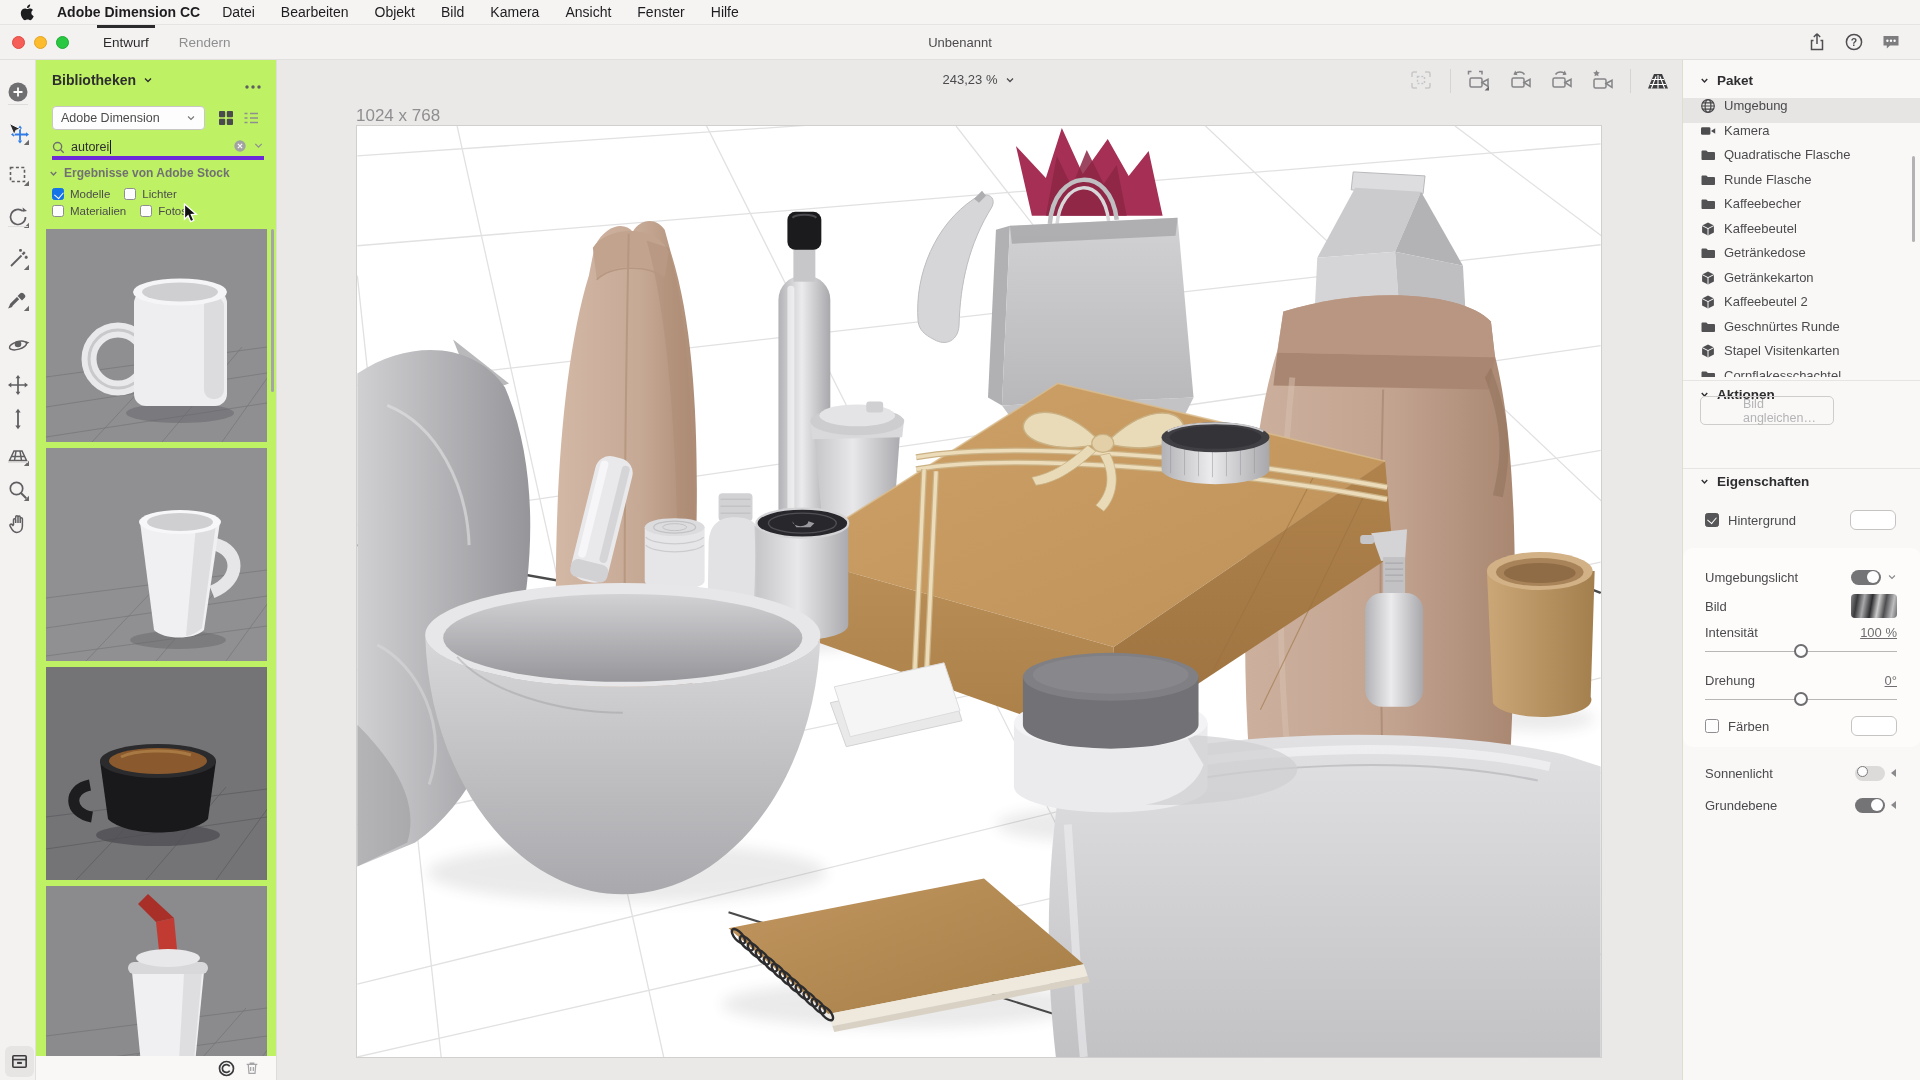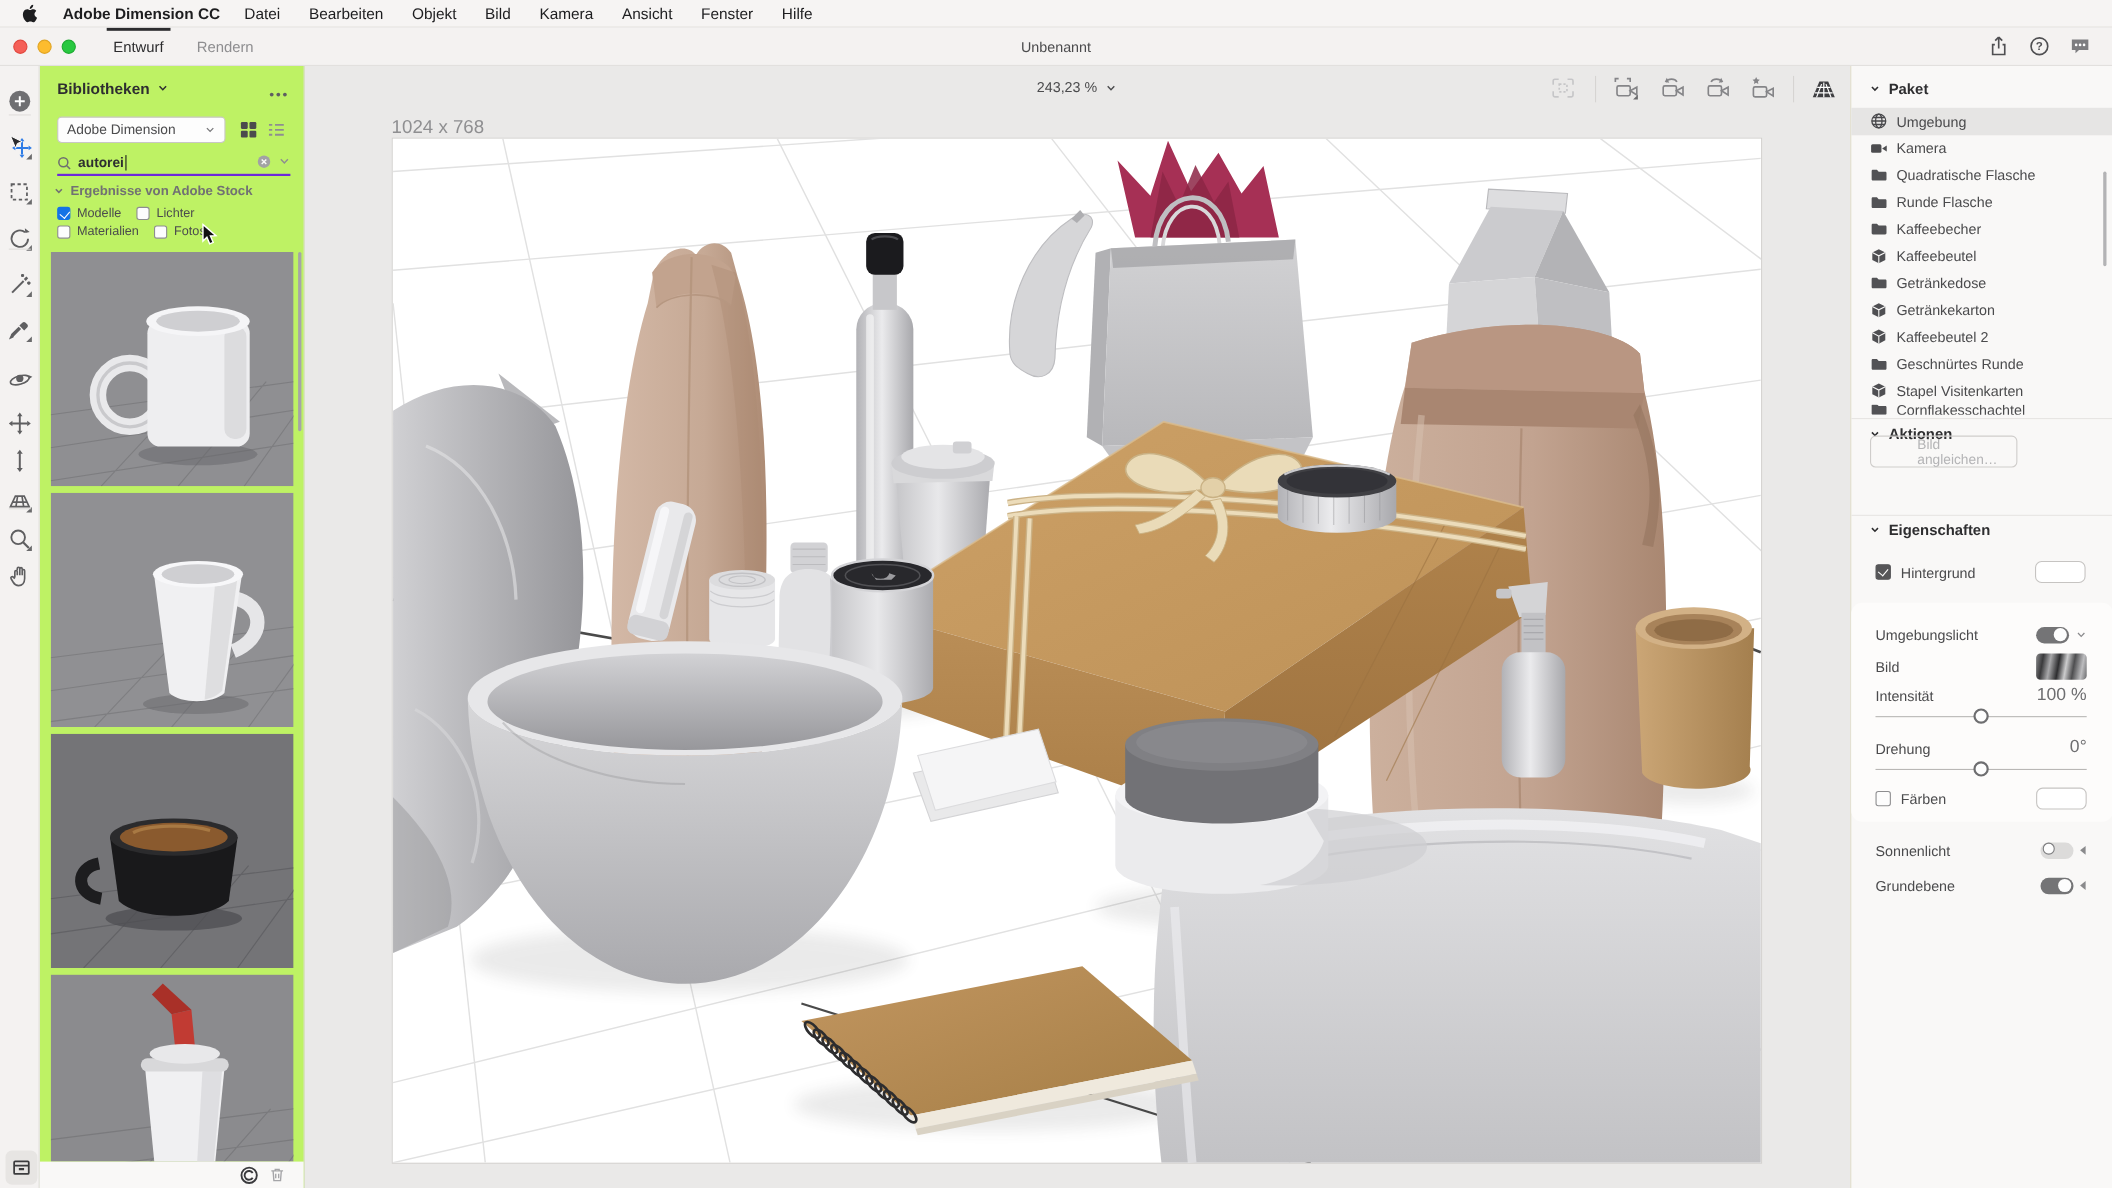--- a/index.html
+++ b/index.html
@@ -43,22 +43,22 @@
 
   .libpanel { position:absolute; left:36px; top:60px; bottom:0; width:241px; background:#bef264;
     border-right:1px solid #dfdddb; z-index:20; }
   .libhead { position:absolute; left:16px; top:12px; display:flex; align-items:center; gap:6px;
     font-size:14px; font-weight:bold; color:#2e2e30; cursor:pointer; }
   .lib-more { position:absolute; right:14px; top:16px; cursor:pointer; }
   .lib-select { position:absolute; left:16px; top:46px; width:153px; height:24px; background:#fdfdfd;
     border:1px solid #c9c7c5; border-radius:4px; display:flex; align-items:center; padding:0 8px;
     font-size:12.5px; color:#4b4b4d; cursor:pointer; justify-content:space-between; }
   .view-ic { position:absolute; top:50px; width:16px; height:16px; cursor:pointer; }
-  .searchrow { position:absolute; left:16px; top:78px; width:212px; height:22px; border-bottom:2px solid #6d28d9;
-    display:flex; align-items:center; gap:6px; font-size:12.5px; color:#2e2e30;font-weight:bold; }
+  .searchrow { position:absolute; left:16px; top:78px; width:212px; height:22px; border-bottom:4px solid #6d28d9;
+    display:flex; align-items:center; gap:6px; font-size:12.5px; color:#2e2e30; }
   .searchrow .stext { position:relative; }
   .searchrow .caret { display:inline-block; width:1px; height:14px; background:#1a1a1c; margin-left:1px;
     vertical-align:middle; }
   .searchrow .spacer { flex:1; }
   .results-head { position:absolute; left:12px; top:106px; display:flex; align-items:center; gap:5px;
     font-size:12px; font-weight:bold; color:#717173; cursor:pointer; }
   .filters { position:absolute; left:16px; top:128px; width:210px; display:flex; flex-wrap:wrap;
     column-gap:14px; row-gap:5px; font-size:11.5px; color:#4b4b4d; }
   .filter { display:flex; align-items:center; gap:6px; cursor:pointer; }
   .cb { width:12px; height:12px; border-radius:2.5px; border:1px solid #8e8e90; background:#fdfdfd; position:relative; }
@@ -84,21 +84,21 @@
   .canvas { position:absolute; left:79px; top:65px; width:1246px; height:933px; background:#ffffff;
     border:1px solid #d2d0ce; }
   .canvas svg { display:block; }
 
   
   .scenepanel { position:absolute; left:1682px; top:60px; bottom:0; width:238px; background:#f9f8f7;
     border-left:1px solid #dfddcb; font-size:13px; color:#4b4b4d; }
   .sec-head { position:absolute; left:16px; display:flex; align-items:center; gap:7px;
     font-size:13.5px; font-weight:bold; color:#2e2e30; cursor:pointer; }
   .scene-list { position:absolute; left:0; top:38px; width:238px; }
-  .scene-item { display:flex; align-items:center; gap:8px; height:24.5px; padding-left:17px; cursor:pointer; }
+  .scene-item { display:flex; gap:8px; height:24.5px; padding-left:17px; cursor:pointer; }
   .scene-item.selected { background:#e6e5e4; }
   .scene-item.clipped { height:9px; overflow:hidden; }
   .scene-item .lbl { white-space:nowrap; }
   .scene-scroll { position:absolute; right:5px; top:96px; width:3px; height:86px; background:#b3b3b5; border-radius:2px; }
   .hline { position:absolute; left:0; width:238px; height:1px; background:#e7e5e3; }
   .action-btn { position:absolute; left:17px; top:336px; width:134px; height:29px; border:1px solid #cfcdcb;
     border-radius:5px; display:flex; align-items:center; gap:20px; padding:0 22px; color:#b4b4b6;
     font-size:12.5px; background:transparent; }
   .prop-row { position:absolute; left:22px; right:24px; height:24px; display:flex; align-items:center;
     justify-content:space-between; }
@@ -108,21 +108,21 @@
   .swatch { width:40px; height:20px; background:#fff; border:1px solid #c6c4c2; border-radius:6px; cursor:pointer; }
   .toggle { width:30px; height:15px; border-radius:8px; position:relative; cursor:pointer; }
   .toggle.on { background:#747476; }
   .toggle.off { background:#dcdbda; }
   .toggle .knob { position:absolute; top:1.5px; width:12px; height:12px; border-radius:50%; background:#fdfdfd; }
   .toggle.on .knob { right:2px; }
   .toggle.off .knob { left:2px; border:1.5px solid #7d7d7f; width:11px; height:11px; top:0.5px; }
   .tright { display:flex; align-items:center; gap:6px; }
   .envthumb { width:46px; height:24px; border-radius:4px; cursor:pointer;
     background:linear-gradient(100deg,#8a8a8c 0%,#3a3a3c 14%,#a8a8aa 28%,#2d2d2f 44%,#cccccd 58%,#4e4e50 72%,#bdbdbf 88%,#6a6a6c 100%); }
-  .valtxt { font-size:16px; color:#6e6e70; }
+  .valtxt { font-size:13px; color:#6e6e70;text-decoration:underline; }
   .slider { position:absolute; left:22px; right:24px; height:14px; }
   .slider .track { position:absolute; left:0; right:0; top:6.5px; height:1.5px; background:#b9b7b5; }
   .slider .knob { position:absolute; top:0; width:14px; height:14px; border-radius:50%; background:#fdfdfd;
     border:2px solid #6e6e70; transform:translateX(-50%); cursor:pointer; }
   .caret-left { width:0; height:0; border-top:4px solid transparent; border-bottom:4px solid transparent;
     border-right:5px solid #8a8a8c; }
 
   .cursor { position:absolute; left:183px; top:203px; z-index:99; pointer-events:none; }
 </style>
 </head>

